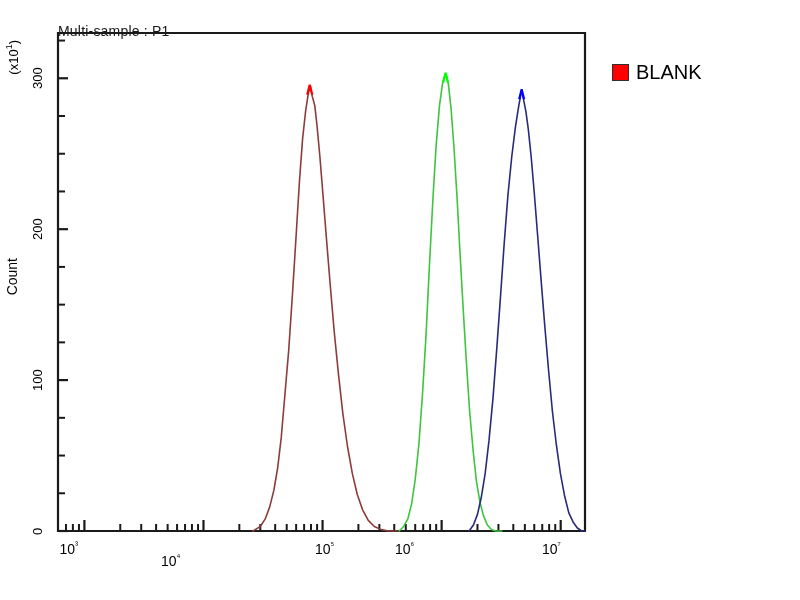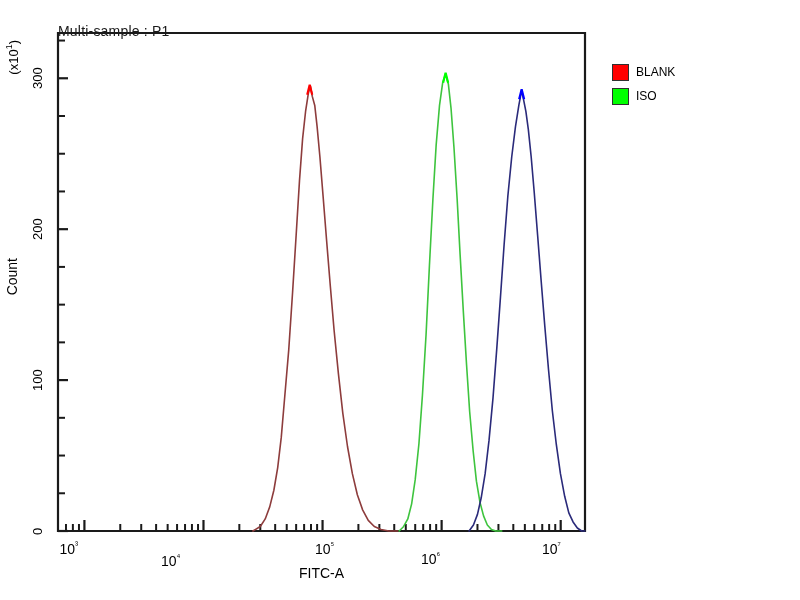--- a/index.html
+++ b/index.html
@@ -37,33 +37,32 @@
     position:absolute;font-size:14px;color:#000;
     white-space:nowrap;
   }
   .xtick-label sup{font-size:9px;}
   .legend{position:absolute;left:612px;top:60px;}
   .legend-row{display:flex;align-items:center;height:24px;}
   .legend-swatch{
     width:17px;height:17px;border:1px solid #303030;
     box-sizing:border-box;margin-right:7px;flex:0 0 auto;
   }
-  .legend-text{font-size:12px;color:#000;white-space:nowrap;line-height:1;}
+  .legend-text{font-size:20px;color:#000;white-space:nowrap;line-height:1;}
   svg{position:absolute;left:0;top:0;}
 </style>
 </head>
 <body>
 
 <div id="stage">
 
   <div class="chart-title">Multi-sample : P1</div>
 
   <div class="y-exp">(x10<sup>1</sup>)</div>
   <div class="y-axis-label">Count</div>
-  <div class="x-axis-label">FITC-A</div>
 
   <svg id="plot" width="800" height="600">
       <path d="M 58 33 L 585 33 L 585 531 L 58 531 Z" fill="none" stroke="#1a1a1a" stroke-width="2.2"></path>
       <line x1="58" y1="531" x2="68" y2="531" stroke="#1a1a1a" stroke-width="2.2"></line>
       <line x1="58" y1="380.0909090909091" x2="68" y2="380.0909090909091" stroke="#1a1a1a" stroke-width="2.2"></line>
       <line x1="58" y1="229.1818181818182" x2="68" y2="229.1818181818182" stroke="#1a1a1a" stroke-width="2.2"></line>
       <line x1="58" y1="78.27272727272731" x2="68" y2="78.27272727272731" stroke="#1a1a1a" stroke-width="2.2"></line>
       <line x1="58" y1="493.27272727272725" x2="65" y2="493.27272727272725" stroke="#1a1a1a" stroke-width="2"></line>
       <line x1="58" y1="455.54545454545456" x2="65" y2="455.54545454545456" stroke="#1a1a1a" stroke-width="2"></line>
       <line x1="58" y1="417.8181818181818" x2="65" y2="417.8181818181818" stroke="#1a1a1a" stroke-width="2"></line>
@@ -126,28 +125,24 @@
   <div id="ytick-labels">
       <div class="ytick-label" style="left: 28px; top: 507px; height: 48px; width: 18px; display: flex; align-items: center; justify-content: center;">0</div>
       <div class="ytick-label" style="left: 28px; top: 356.091px; height: 48px; width: 18px; display: flex; align-items: center; justify-content: center;">100</div>
       <div class="ytick-label" style="left: 28px; top: 205.182px; height: 48px; width: 18px; display: flex; align-items: center; justify-content: center;">200</div>
       <div class="ytick-label" style="left: 28px; top: 54.2727px; height: 48px; width: 18px; display: flex; align-items: center; justify-content: center;">300</div>
     </div>
   <div id="xtick-labels">
       <div class="xtick-label" style="left: 59.4155px; top: 540px; width: 50px;">10<sup>³</sup></div>
       <div class="xtick-label" style="left: 161px; top: 540px; width: 50px; margin-top: 12px;">10<sup>⁴</sup></div>
       <div class="xtick-label" style="left: 315px; top: 540px; width: 50px;">10<sup>⁵</sup></div>
-      <div class="xtick-label" style="left: 421px; top: 540px; width: 50px; margin-top: 10px;">10<sup>⁶</sup></div>
+      <div class="xtick-label" style="left: 395px; top: 540px; width: 50px;">10<sup>⁶</sup></div>
       <div class="xtick-label" style="left: 542px; top: 540px; width: 50px;">10<sup>⁷</sup></div>
     </div>
 
   <div class="legend" id="legend">
       <div class="legend-row">
         <span class="legend-swatch" style="background: rgb(255, 0, 0);"></span>
         <span class="legend-text">BLANK</span>
       </div>
-      <div class="legend-row">
-        <span class="legend-swatch" style="background: rgb(0, 255, 0);"></span>
-        <span class="legend-text">ISO</span>
-      </div>
     </div>
 
 </div>
 
 </body></html>

